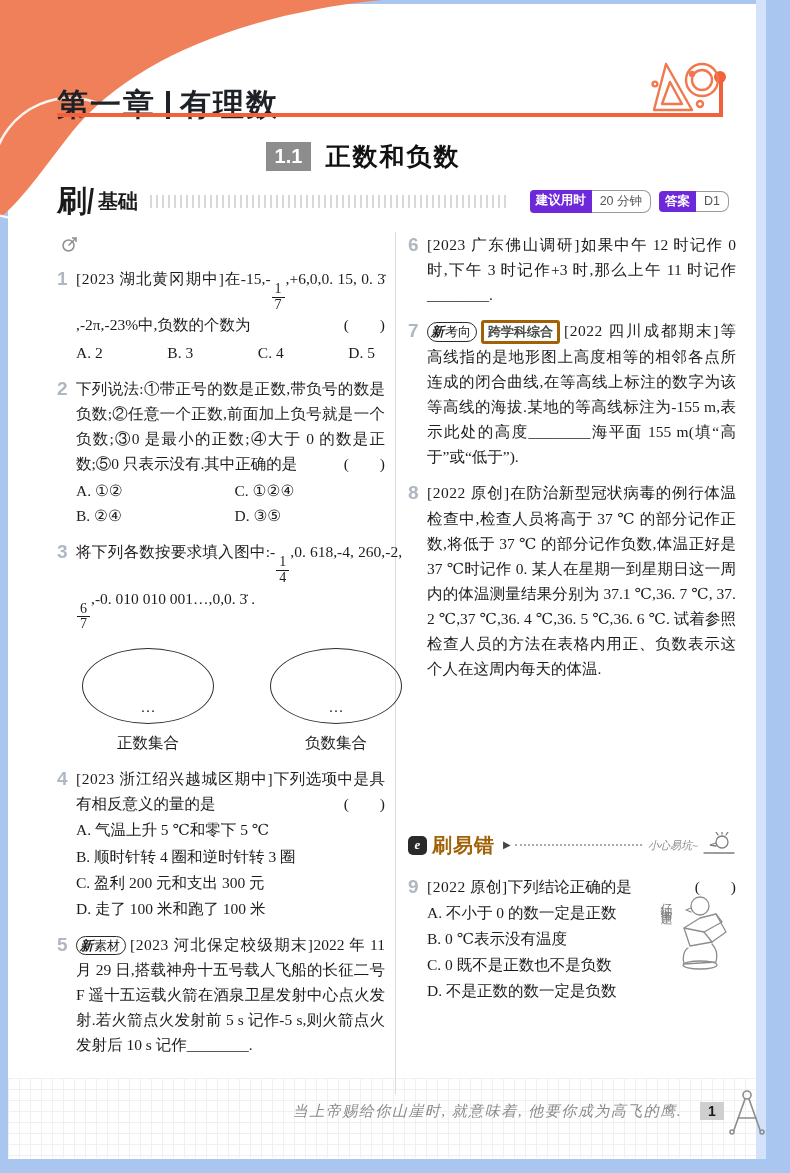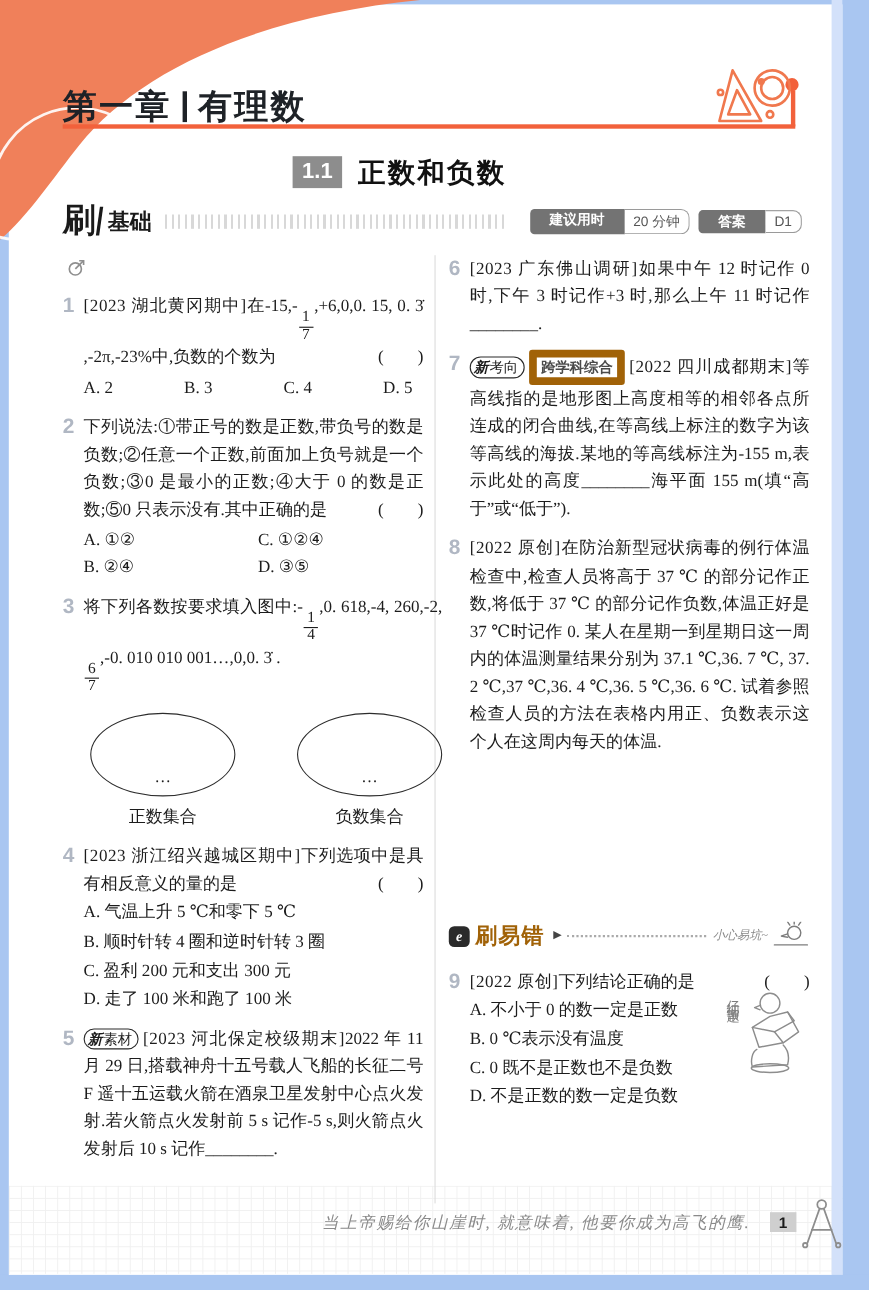--- a/index.html
+++ b/index.html
@@ -11,21 +11,21 @@
   
   .band { position:absolute; background:#a9c6f1; z-index:1; }
   .band-top { left:0; top:0; width:100%; height:4px; }
   .band-left { left:0; top:0; width:8px; height:100%; }
   .band-right { right:0; top:0; width:24px; height:100%; }
   .band-right-light { right:24px; top:0; width:10px; height:100%; background:#d3e1fa; }
   .band-bottom { left:0; bottom:0; width:100%; height:14px; }
   
   .corner { position:absolute; left:0; top:0; z-index:2; }
   
-  .header { position:absolute; left:57px; top:76px; z-index:3; display:flex; align-items:center;
+  .header { position:absolute; left:57px; top:84px; z-index:3; display:flex; align-items:center;
             font-family:"Liberation Sans","DejaVu Sans",sans-serif; font-weight:900; color:#1e2227; }
   .header .chap { font-size:31px; letter-spacing:2px; }
   .header .sep { display:inline-block; width:4px; height:28px; background:#1e2227; margin:0 10px; }
   .header .sub { font-size:31px; letter-spacing:2px; }
   .rule { position:absolute; left:57px; top:113px; width:666px; height:4px; background:#f2613b; z-index:3; }
   .rule-tick { position:absolute; left:719px; top:82px; width:4px; height:33px; background:#f2613b; z-index:3; }
   .rule-dot { position:absolute; left:714px; top:71px; width:12px; height:12px; border-radius:50%; background:#f2613b; z-index:3; }
   .hdr-icon { position:absolute; left:648px; top:58px; z-index:4; }
   
   .section-title { position:absolute; left:0; top:140px; width:726px; text-align:center; z-index:3; }
@@ -34,21 +34,21 @@
   .section-title .name { font-size:25px; font-weight:bold; color:#111; vertical-align:middle; letter-spacing:2px; }
   
   .banner { position:absolute; left:57px; top:186px; width:672px; display:flex; align-items:center; z-index:3;
             font-family:"Liberation Sans",sans-serif; }
   .banner .brush { font-size:30px; font-weight:900; color:#1a1a1a; line-height:1; }
   .banner .bar { width:3px; height:26px; background:#1a1a1a; margin:0 6px 0 2px; transform:skewX(-8deg); }
   .banner .blabel { font-size:20px; font-weight:900; color:#1a1a1a; margin-right:12px; }
   .banner .strip { flex:1 1 auto; height:13px; margin-right:14px;
        background:repeating-linear-gradient(90deg,#d8d8d8 0 2px,transparent 2px 6px); }
   .pair { display:inline-flex; align-items:stretch; margin-left:8px; font-size:12.5px; white-space:nowrap; }
-  .pair .pl { background:#737373; color:#fff; font-weight:bold; padding:2px 18px; border-radius:4px 0 0 4px; }
+  .pair .pl { background:#6d28d9; color:#fff; font-weight:bold; padding:2px 6px; border-radius:4px 0 0 4px; }
   .pair .pv { border:1px solid #9a9a9a; border-left:none; color:#555; background:#fff; padding:2px 8px; border-radius:0 8px 8px 0; }
   
   .col { position:absolute; top:232px; width:328px; z-index:3; font-size:15.5px; line-height:1.62; text-align:justify; }
   .col-left { left:57px; }
   .col-right { left:408px; }
   .divider { position:absolute; left:395px; top:232px; width:1px; height:862px; background:#dcdcdc; z-index:3; }
   
   .kp { margin-bottom:9px; white-space:nowrap; }
   .kp .kp-inner { display:inline-block; border-bottom:2.5px solid #1a1a1a; padding-bottom:2px;
        font-family:"Liberation Sans",sans-serif; font-weight:900; font-size:17px; color:#1a1a1a; }
@@ -64,21 +64,21 @@
   .opt-row { display:flex; justify-content:space-between; padding-right:10px; margin-top:2px; }
   .opt-grid { display:grid; grid-template-columns:1fr 1fr; column-gap:8px; margin-top:2px; }
   .opt-stack div { margin-top:1px; }
   .frac { display:inline-flex; flex-direction:column; text-align:center; vertical-align:-9px; line-height:1.05;
           font-size:14px; margin:0 1px; }
   .frac .fn { border-bottom:1px solid #1c1c1c; padding:0 3px; }
   .blank { letter-spacing:0; }
   .badge-new { display:inline-block; border:1.5px solid #2a2a2a; border-radius:10px; padding:0 5px 0 3px;
         font-size:13px; line-height:1.35; margin-right:4px; white-space:nowrap; }
   .badge-new i { font-weight:900; font-style:italic; font-family:"Liberation Sans",sans-serif; margin-right:1px; }
-  .badge-plain { display:inline-block; border:7px solid #a16207; border-radius:3px; color:#4a4a4a; padding:0 4px;
+  .badge-plain { display:inline-block; border:3px solid #a16207; border-radius:3px; color:#4a4a4a; padding:0 4px;
         font-size:13px; line-height:1.35; font-family:"Liberation Sans",sans-serif; font-weight:bold; margin-right:4px; white-space:nowrap; }
   
   .sets { display:flex; gap:56px; margin:16px 0 0 6px; }
   .setbox { text-align:center; }
   .ellipse { width:132px; height:76px; border:1.6px solid #2c2c2c; border-radius:50%; position:relative; }
   .ellipse .dots { position:absolute; bottom:4px; left:0; width:100%; text-align:center; font-size:15px; }
   .setlabel { margin-top:6px; font-size:15.5px; }
   
   .err-header { display:flex; align-items:center; margin:148px 0 12px 0; }
   .err-header .eicon { width:19px; height:19px; background:#2a2a2a; border-radius:5px; color:#fff; display:inline-flex;

